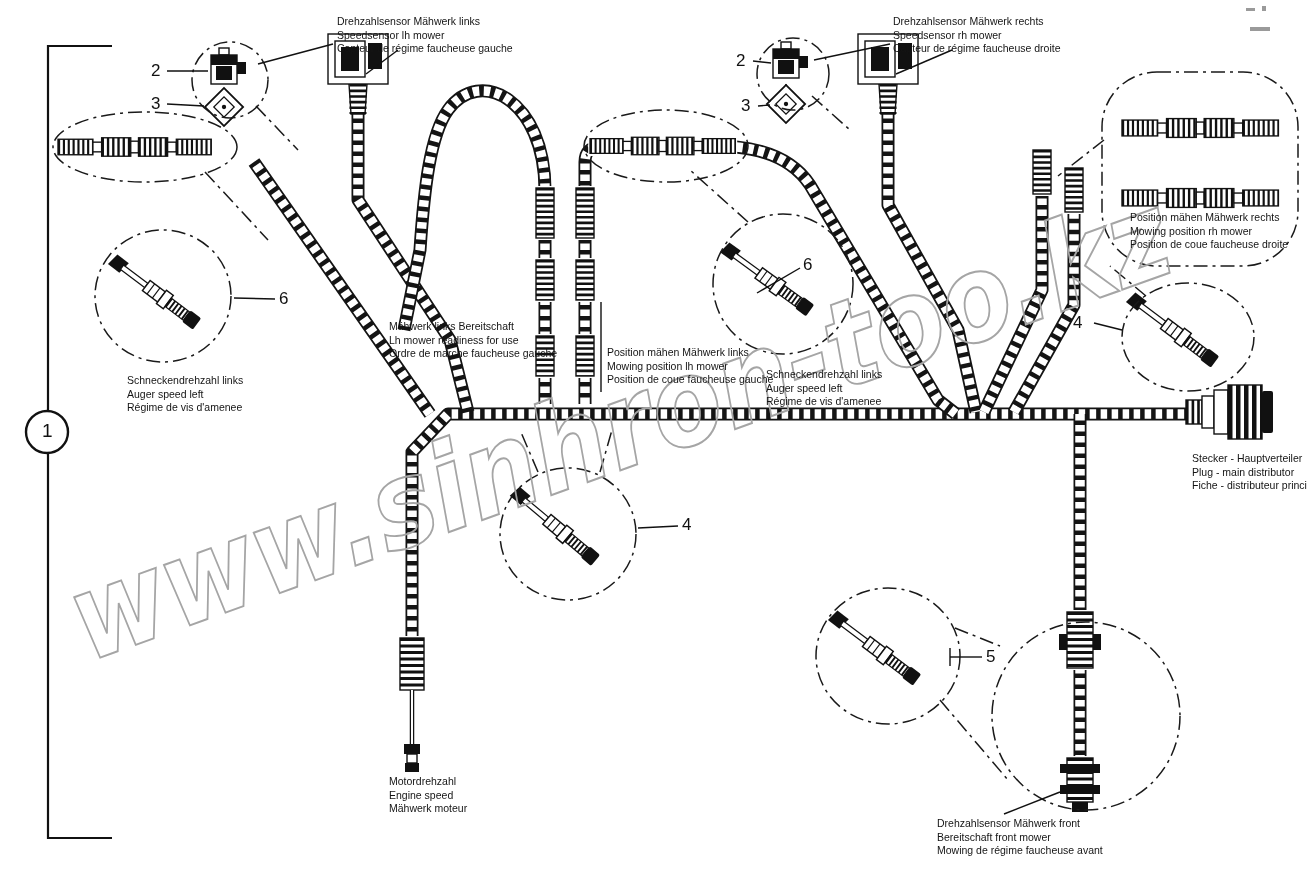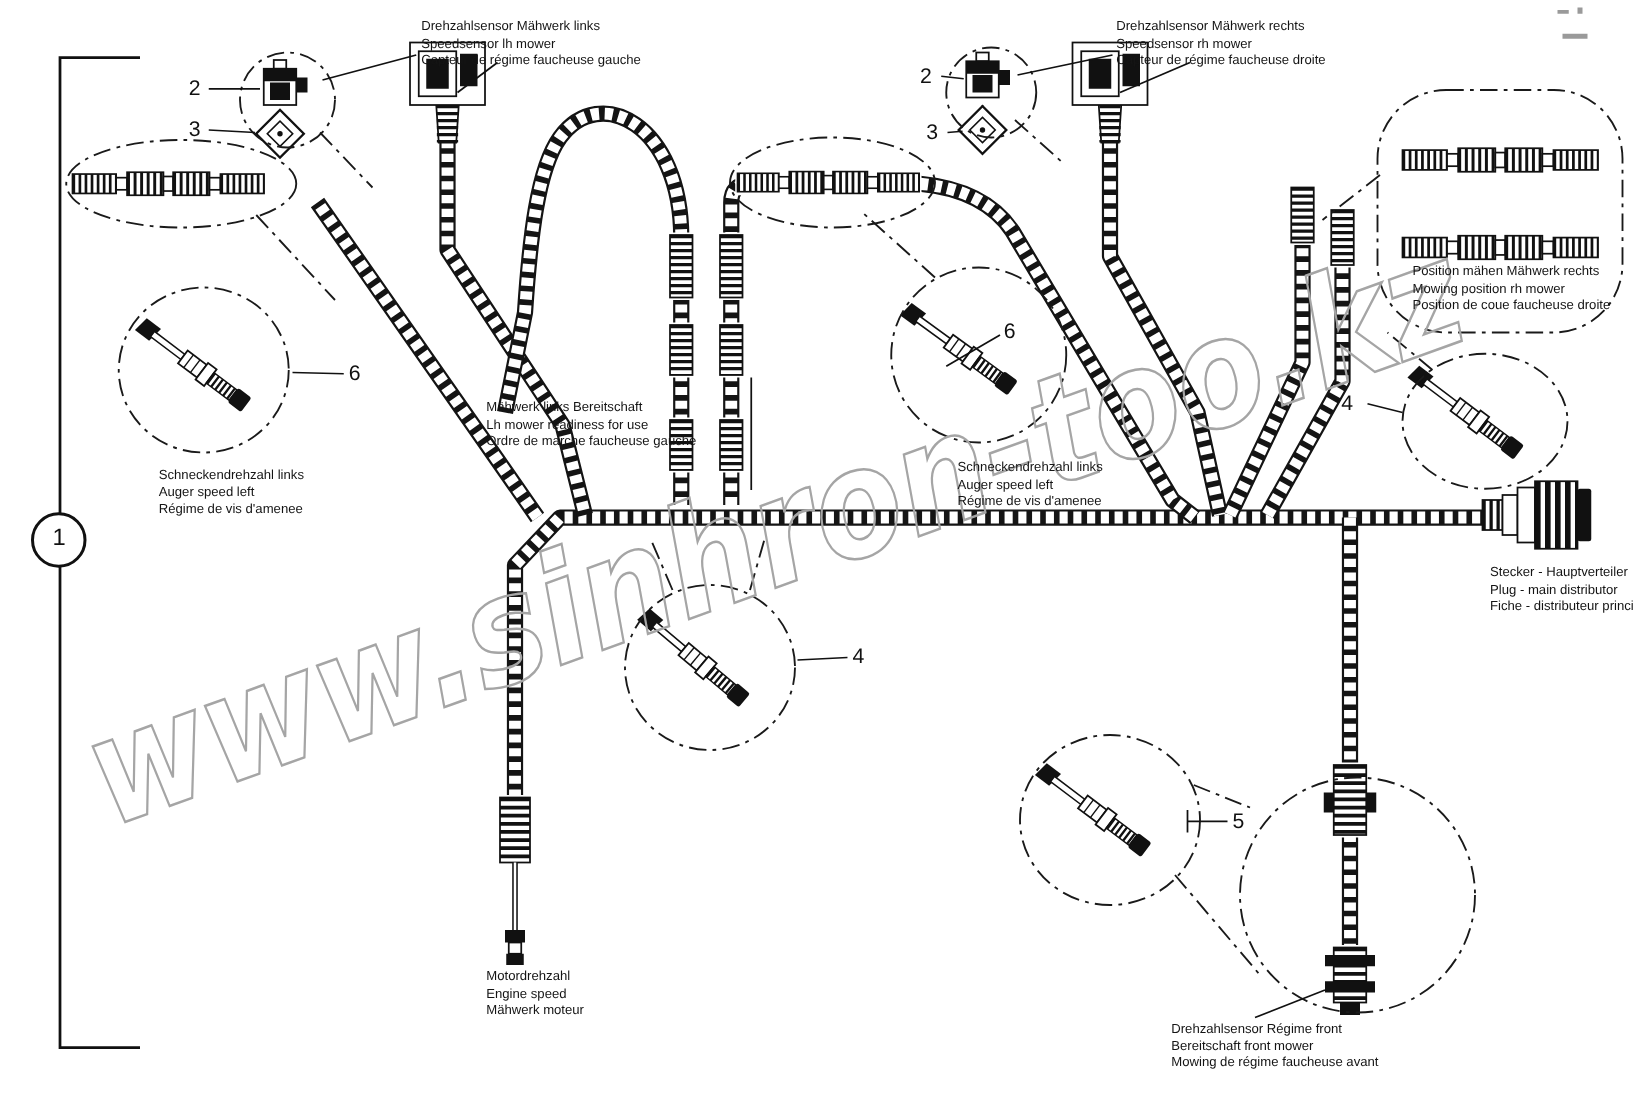--- a/index.html
+++ b/index.html
@@ -262,20 +262,25 @@
 <div class="label" style="left:1130px;top:211px">
   <div>Position mähen Mähwerk rechts</div>
   <div>Mowing position rh mower</div>
   <div>Position de coue faucheuse droite</div>
 </div>
 <div class="label" style="left:389px;top:320px">
   <div>Mähwerk links Bereitschaft</div>
   <div>Lh mower readiness for use</div>
   <div>Ordre de marche faucheuse gauche</div>
 </div>
+<div class="label" style="left:607px;top:346px">
+  <div>Position mähen Mähwerk links</div>
+  <div>Mowing position lh mower</div>
+  <div>Position de coue faucheuse gauche</div>
+</div>
 <div class="label" style="left:127px;top:374px">
   <div>Schneckendrehzahl links</div>
   <div>Auger speed left</div>
   <div>Régime de vis d'amenee</div>
 </div>
 <div class="label" style="left:766px;top:368px">
   <div>Schneckendrehzahl links</div>
   <div>Auger speed left</div>
   <div>Régime de vis d'amenee</div>
 </div>
@@ -283,21 +288,21 @@
   <div>Stecker - Hauptverteiler</div>
   <div>Plug - main distributor</div>
   <div>Fiche - distributeur principal</div>
 </div>
 <div class="label" style="left:389px;top:775px">
   <div>Motordrehzahl</div>
   <div>Engine speed</div>
   <div>Mähwerk moteur</div>
 </div>
 <div class="label" style="left:937px;top:817px">
-  <div>Drehzahlsensor Régime front</div>
+  <div>Drehzahlsensor Mähwerk front</div>
   <div>Bereitschaft front mower</div>
   <div>Mowing de régime faucheuse avant</div>
 </div>
 
 <div class="callout circled" style="left:42px;top:422px">1</div>
 <div class="callout" style="left:151px;top:62px">2</div>
 <div class="callout" style="left:151px;top:95px">3</div>
 <div class="callout" style="left:736px;top:52px">2</div>
 <div class="callout" style="left:741px;top:97px">3</div>
 <div class="callout" style="left:279px;top:290px">6</div>

